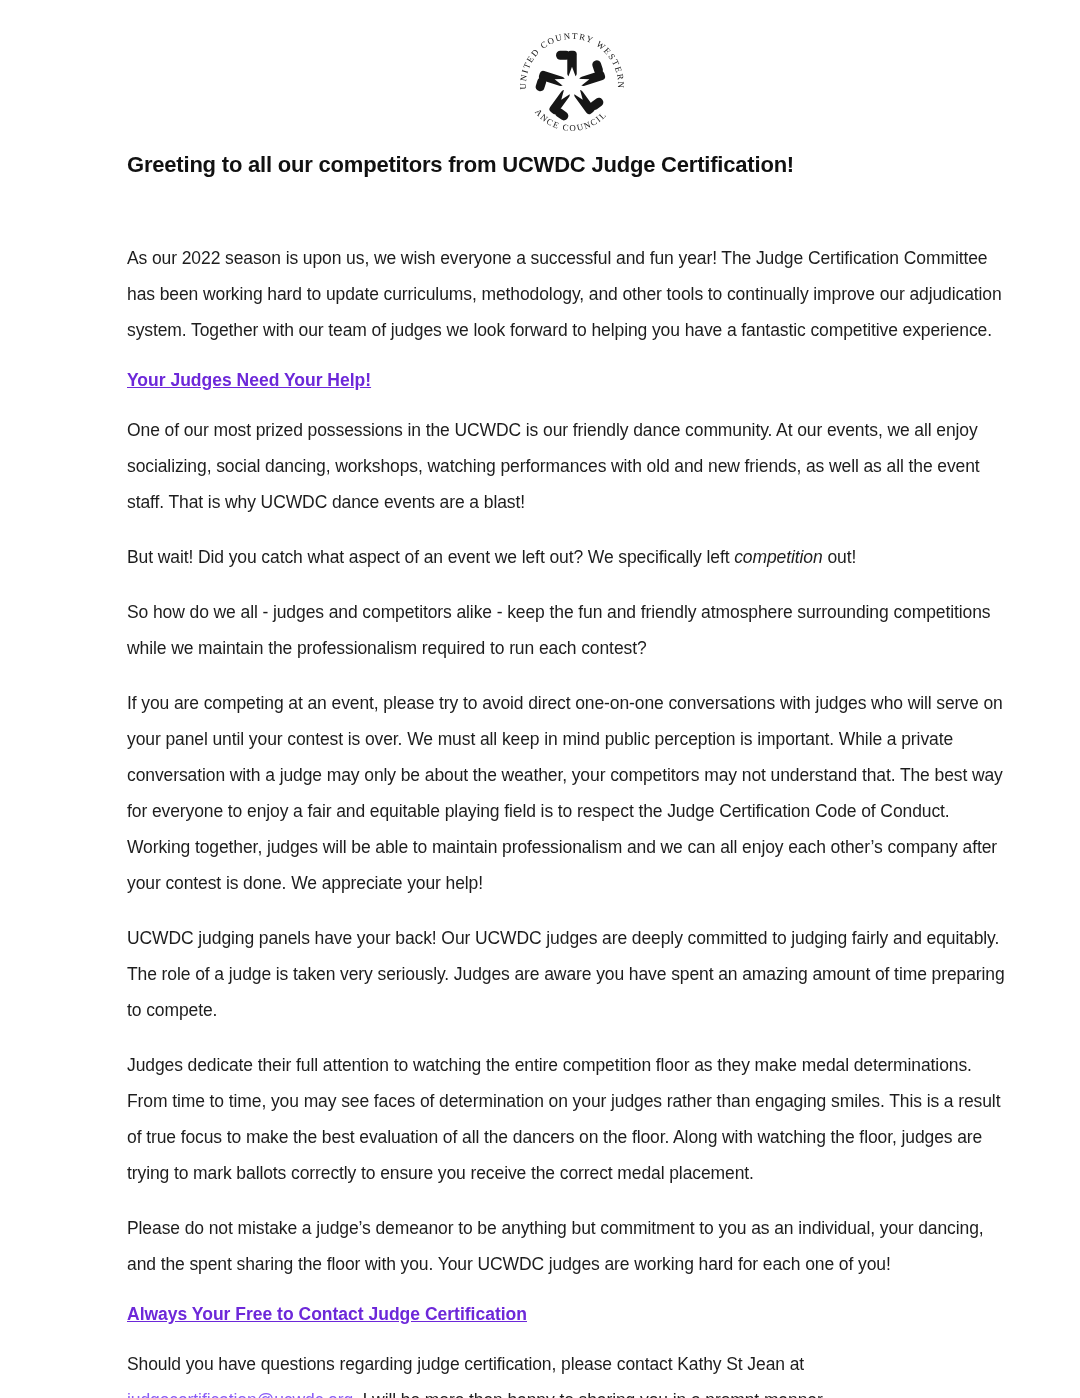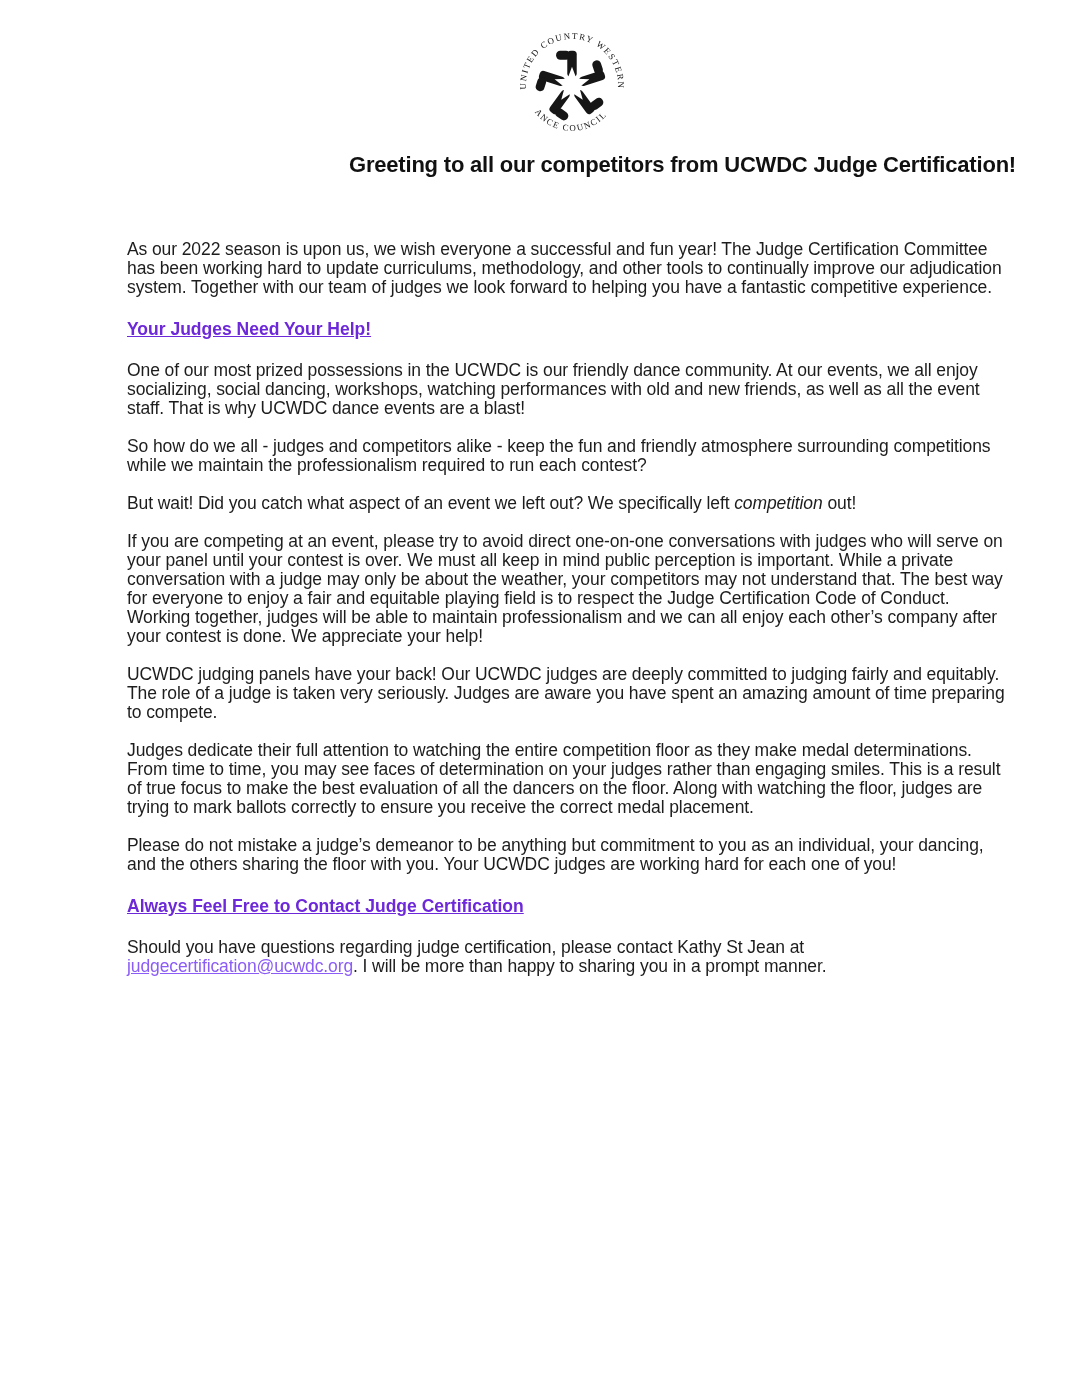--- a/index.html
+++ b/index.html
@@ -19,30 +19,30 @@
     text-align: center;
     margin-bottom: 2px;
   }
   .logo-wrap svg { display: inline-block; }
   .logo-arc {
     font-family: "Liberation Serif", "DejaVu Serif", serif;
     letter-spacing: 2.5px;
     fill: #161616;
   }
   .doc-title {
-    text-align: right;
+    text-align: left;
     font-size: 22px;
     font-weight: bold;
     color: #111111;
     letter-spacing: -0.2px;
     margin: 4px 0 62px 0;
   }
   p.body-text {
     font-size: 17.5px;
-    line-height: 19px;
+    line-height: 36px;
     letter-spacing: -0.1px;
     margin: 0 0 19px 0;
     text-align: left;
   }
   h2.section-heading {
     font-size: 17.5px;
     line-height: 26px;
     font-weight: bold;
     color: #6d28d9;
     text-decoration: underline;
@@ -99,30 +99,30 @@
   </div>
 
   <h1 class="doc-title">Greeting to all our competitors from UCWDC Judge Certification!</h1>
 
   <p class="body-text">As our 2022 season is upon us, we wish everyone a successful and fun year! The Judge Certification Committee has been working hard to update curriculums, methodology, and other tools to continually improve our adjudication system. Together with our team of judges we look forward to helping you have a fantastic competitive experience.</p>
 
   <h2 class="section-heading">Your Judges Need Your Help!</h2>
 
   <p class="body-text">One of our most prized possessions in the UCWDC is our friendly dance community. At our events, we all enjoy socializing, social dancing, workshops, watching performances with old and new friends, as well as all the event staff. That is why UCWDC dance events are a blast!</p>
 
+  <p class="body-text"><span>But wait! Did you catch what aspect of an event we left out? We specifically left </span><span class="italic">competition</span><span> out!</span></p>
+
   <p class="body-text">So how do we all - judges and competitors alike -  keep the fun and friendly atmosphere surrounding competitions while we maintain the professionalism required to run each contest?</p>
-
-  <p class="body-text"><span>But wait! Did you catch what aspect of an event we left out? We specifically left </span><span class="italic">competition</span><span> out!</span></p>
 
   <p class="body-text">If you are competing at an event, please try to avoid direct one-on-one conversations with judges who will serve on your panel until your contest is over. We must all keep in mind public perception is important. While a private conversation with a judge may only be about the weather, your competitors may not understand that. The best way for everyone to enjoy a fair and equitable playing field is to respect the Judge Certification Code of Conduct. Working together, judges will be able to maintain professionalism and we can all enjoy each other’s company after your contest is done. We appreciate your help!</p>
 
 
   <p class="body-text">UCWDC judging panels have your back! Our UCWDC judges are deeply committed to judging fairly and equitably. The role of a judge is taken very seriously. Judges are aware you have spent an amazing amount of time preparing to compete.</p>
 
   <p class="body-text">Judges dedicate their full attention to watching the entire competition floor as they make medal determinations. From time to time, you may see faces of determination on your judges rather than engaging smiles. This is a result of true focus to make the best evaluation of all the dancers on the floor. Along with watching the floor, judges are trying to mark ballots correctly to ensure you receive the correct medal placement.</p>
 
-  <p class="body-text">Please do not mistake a judge’s demeanor to be anything but commitment to you as an individual, your dancing, and the others sharing the floor with you. Your UCWDC judges are working hard for each one of you!</p>
+  <p class="body-text">Please do not mistake a judge’s demeanor to be anything but commitment to you as an individual, your dancing, and the spent sharing the floor with you. Your UCWDC judges are working hard for each one of you!</p>
 
-  <h2 class="section-heading">Always Feel Free to Contact Judge Certification</h2>
+  <h2 class="section-heading">Always Your Free to Contact Judge Certification</h2>
 
   <p class="body-text"><span>Should you have questions regarding judge certification, please contact Kathy St Jean at </span><a class="email-link">judgecertification@ucwdc.org</a><span>.  I will be more than happy to sharing you in a prompt manner.</span></p>
 
 </div>
 
 </body></html>

